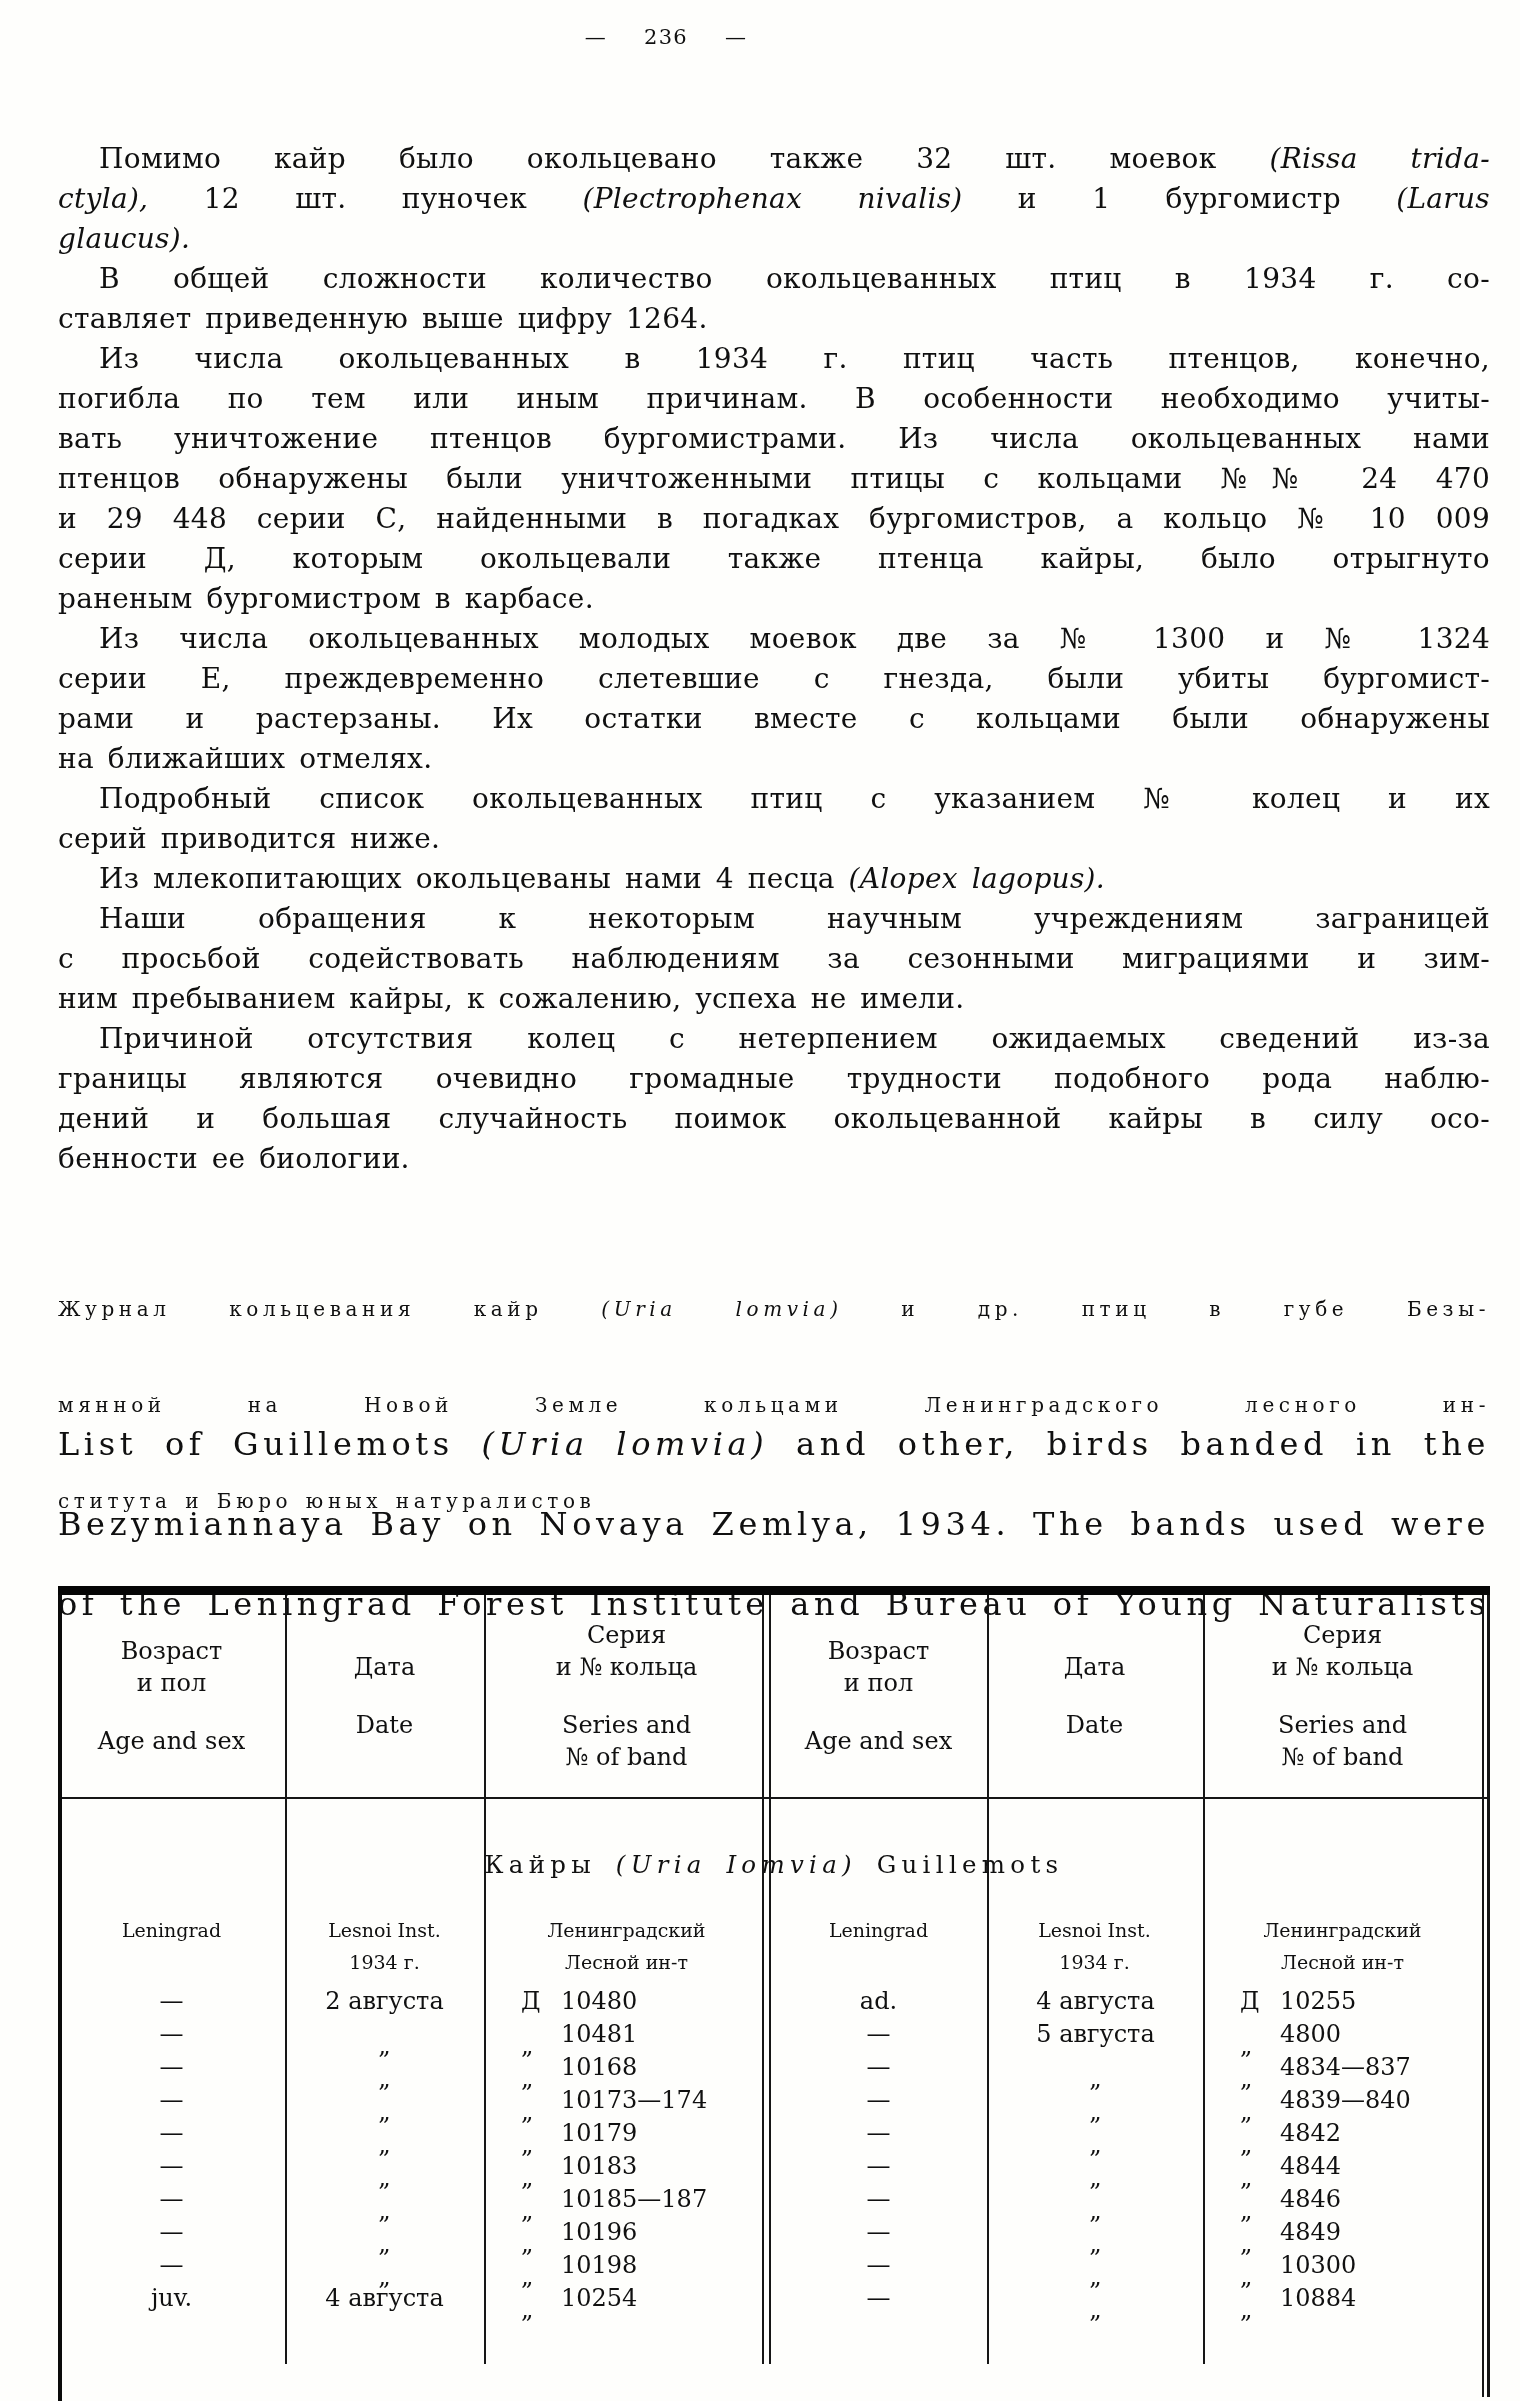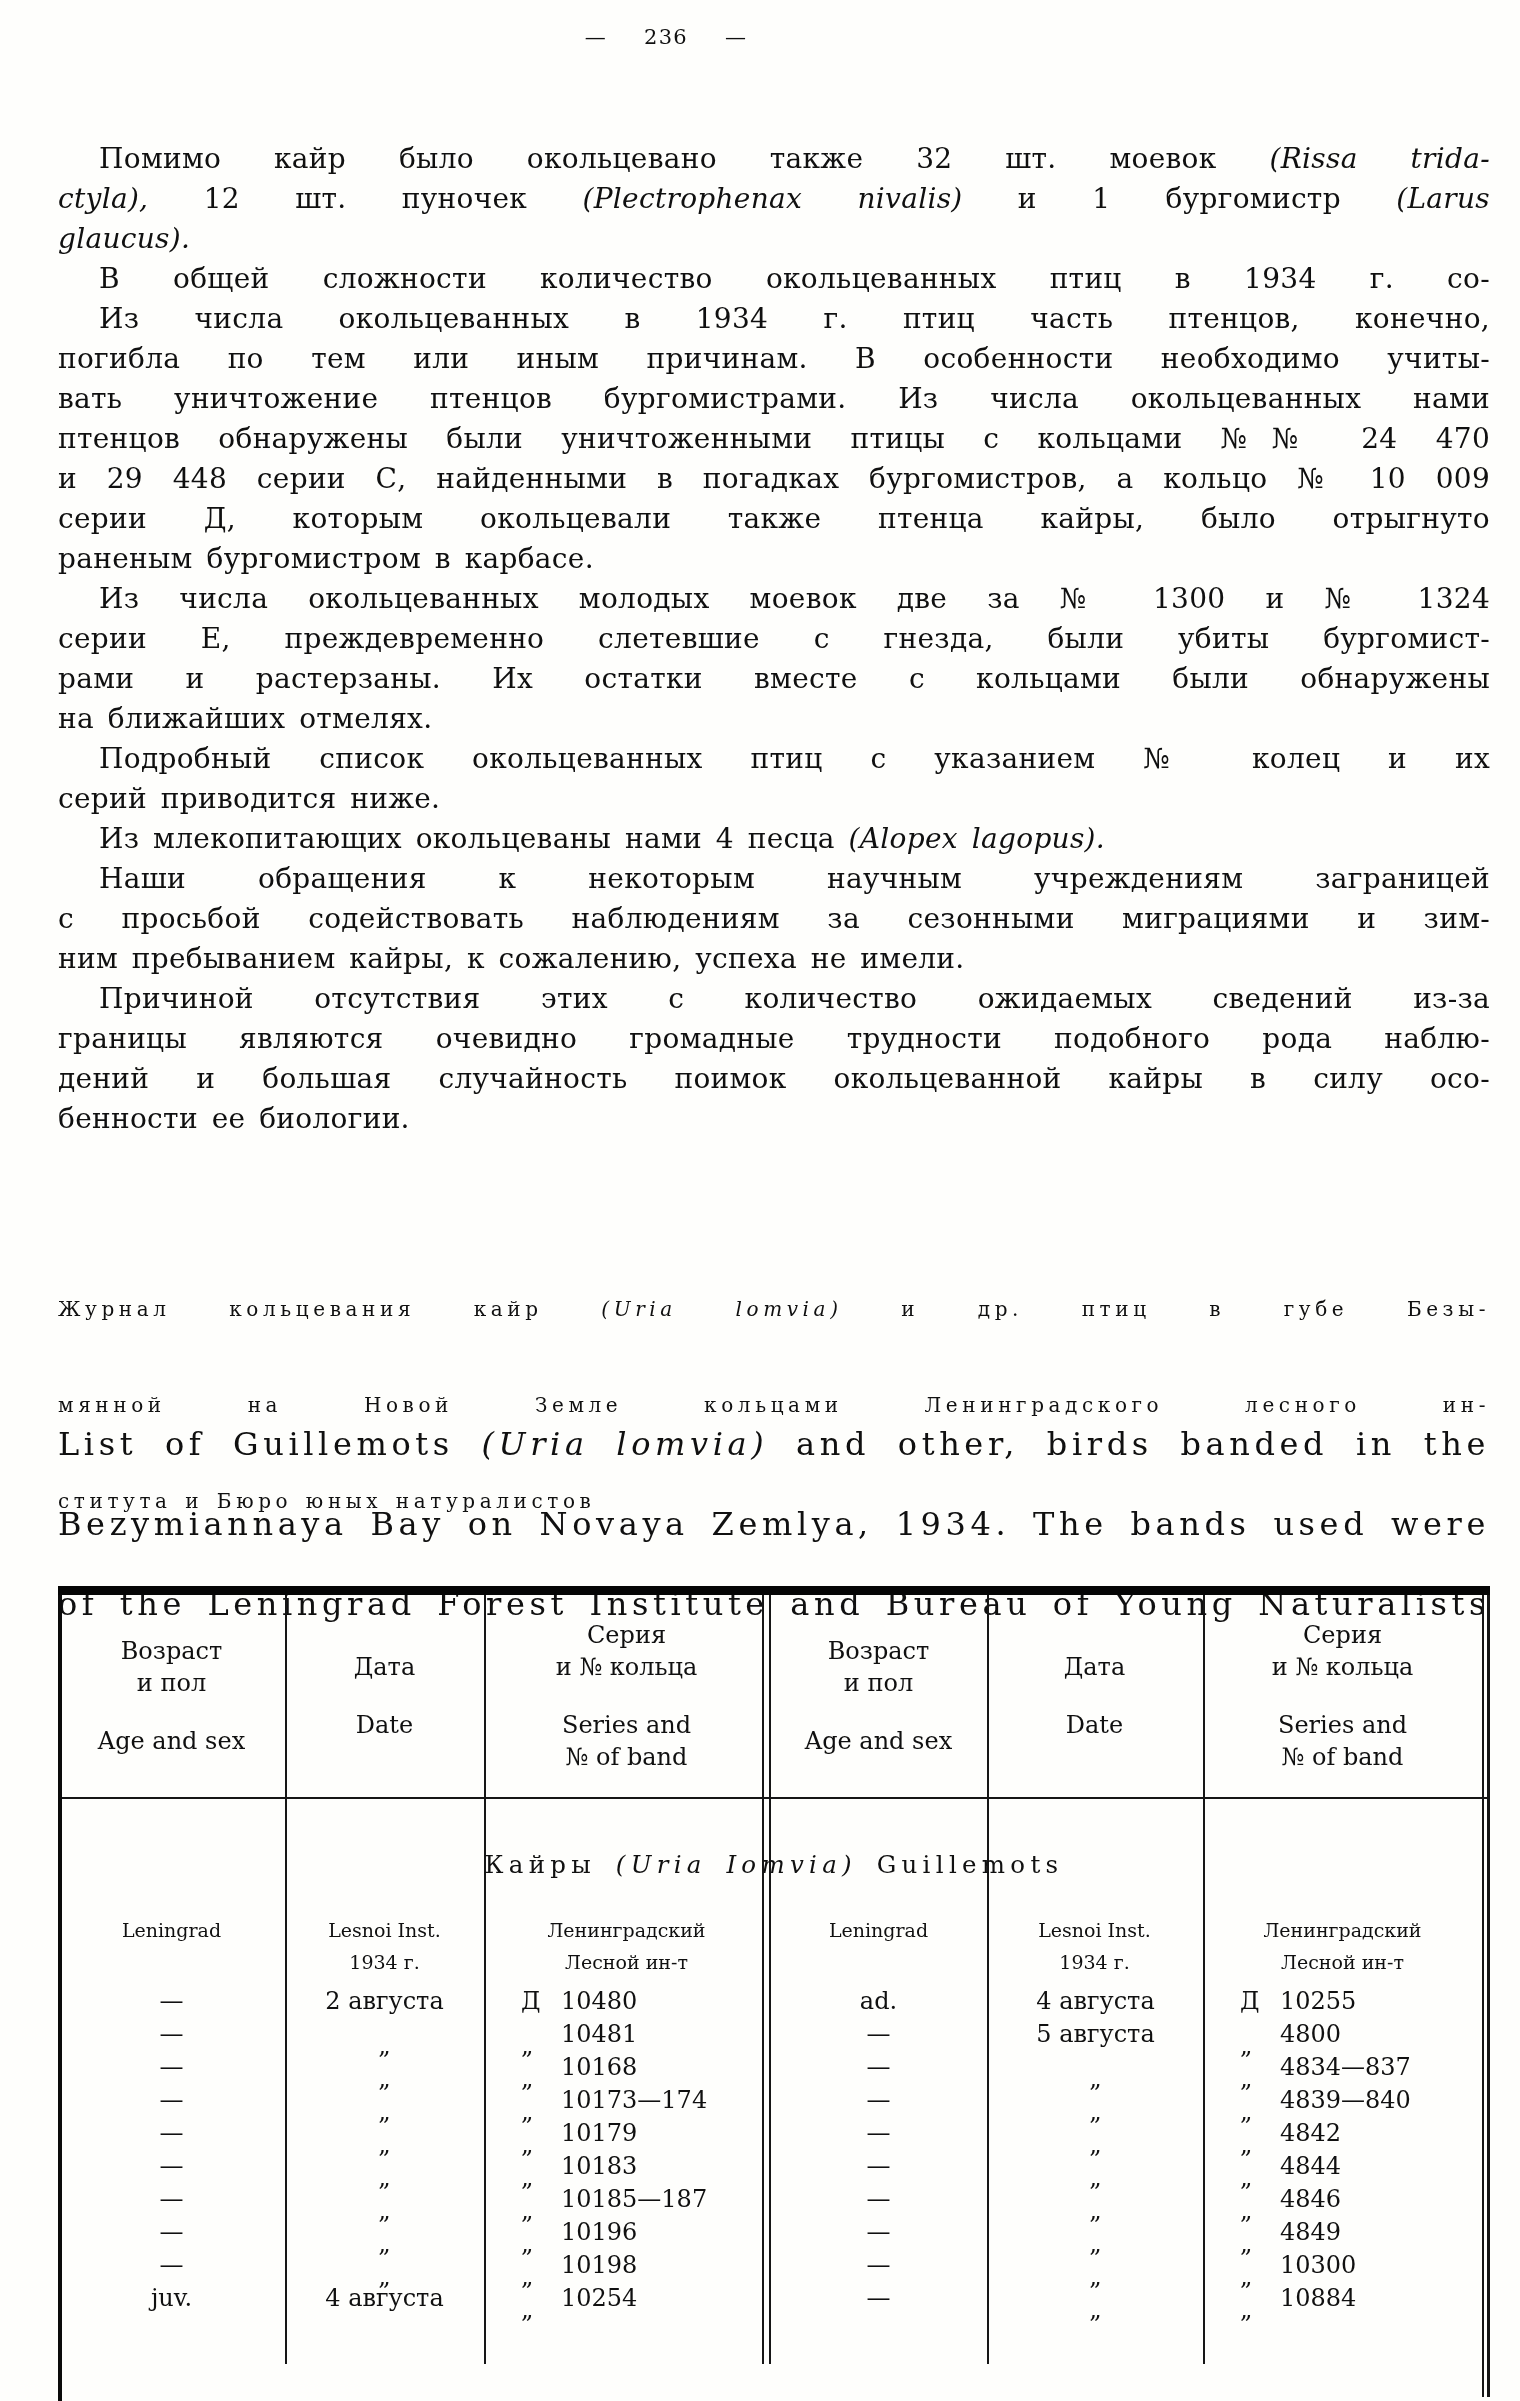--- a/index.html
+++ b/index.html
@@ -99,20 +99,21 @@
 <div class="body-text">
 
   <div>
     <div class="jline ind"><span>Помимо кайр было окольцевано также 32 шт. моевок </span><span class="i">(Rissa trida-</span></div>
     <div class="jline"><span class="i">ctyla),</span><span> 12 шт. пуночек </span><span class="i">(Plectrophenax nivalis)</span><span> и 1 бургомистр </span><span class="i">(Larus</span></div>
     <div class="jline last"><span class="i">glaucus).</span></div>
   </div>
 
   <div>
     <div class="jline ind"><span>В общей сложности количество окольцеванных птиц в 1934 г. со-</span></div>
+    <div class="jline last"><span>ставляет приведенную выше цифру 1264.</span></div>
   </div>
 
   <div>
     <div class="jline ind"><span>Из числа окольцеванных в 1934 г. птиц часть птенцов, конечно,</span></div>
     <div class="jline"><span>погибла по тем или иным причинам. В особенности необходимо учиты-</span></div>
     <div class="jline"><span>вать уничтожение птенцов бургомистрами. Из числа окольцеванных нами</span></div>
     <div class="jline"><span>птенцов обнаружены были уничтоженными птицы с кольцами №№ 24 470</span></div>
     <div class="jline"><span>и 29 448 серии С, найденными в погадках бургомистров, а кольцо № 10 009</span></div>
     <div class="jline"><span>серии Д, которым окольцевали также птенца кайры, было отрыгнуто</span></div>
     <div class="jline last"><span>раненым бургомистром в карбасе.</span></div>
@@ -134,21 +135,21 @@
     <div class="jline ind last"><span>Из млекопитающих окольцеваны нами 4 песца </span><span class="i">(Alopex lagopus).</span></div>
   </div>
 
   <div>
     <div class="jline ind"><span>Наши обращения к некоторым научным учреждениям заграницей</span></div>
     <div class="jline"><span>с просьбой содействовать наблюдениям за сезонными миграциями и зим-</span></div>
     <div class="jline last"><span>ним пребыванием кайры, к сожалению, успеха не имели.</span></div>
   </div>
 
   <div>
-    <div class="jline ind"><span>Причиной отсутствия этих с количество ожидаемых сведений из-за</span></div>
+    <div class="jline ind"><span>Причиной отсутствия колец с нетерпением ожидаемых сведений из-за</span></div>
     <div class="jline"><span>границы являются очевидно громадные трудности подобного рода наблю-</span></div>
     <div class="jline"><span>дений и большая случайность поимок окольцеванной кайры в силу осо-</span></div>
     <div class="jline last"><span>бенности ее биологии.</span></div>
   </div>
 </div>
 
 <div class="h-ru">
   <div class="jline"><span>Журнал кольцевания кайр </span><span class="i">(Uria lomvia)</span><span> и др. птиц в губе Безы-</span></div>
   <div class="jline"><span>мянной на Новой Земле кольцами Ленинградского лесного ин-</span></div>
   <div class="jline ctr"><span>ститута и Бюро юных натуралистов</span></div>

